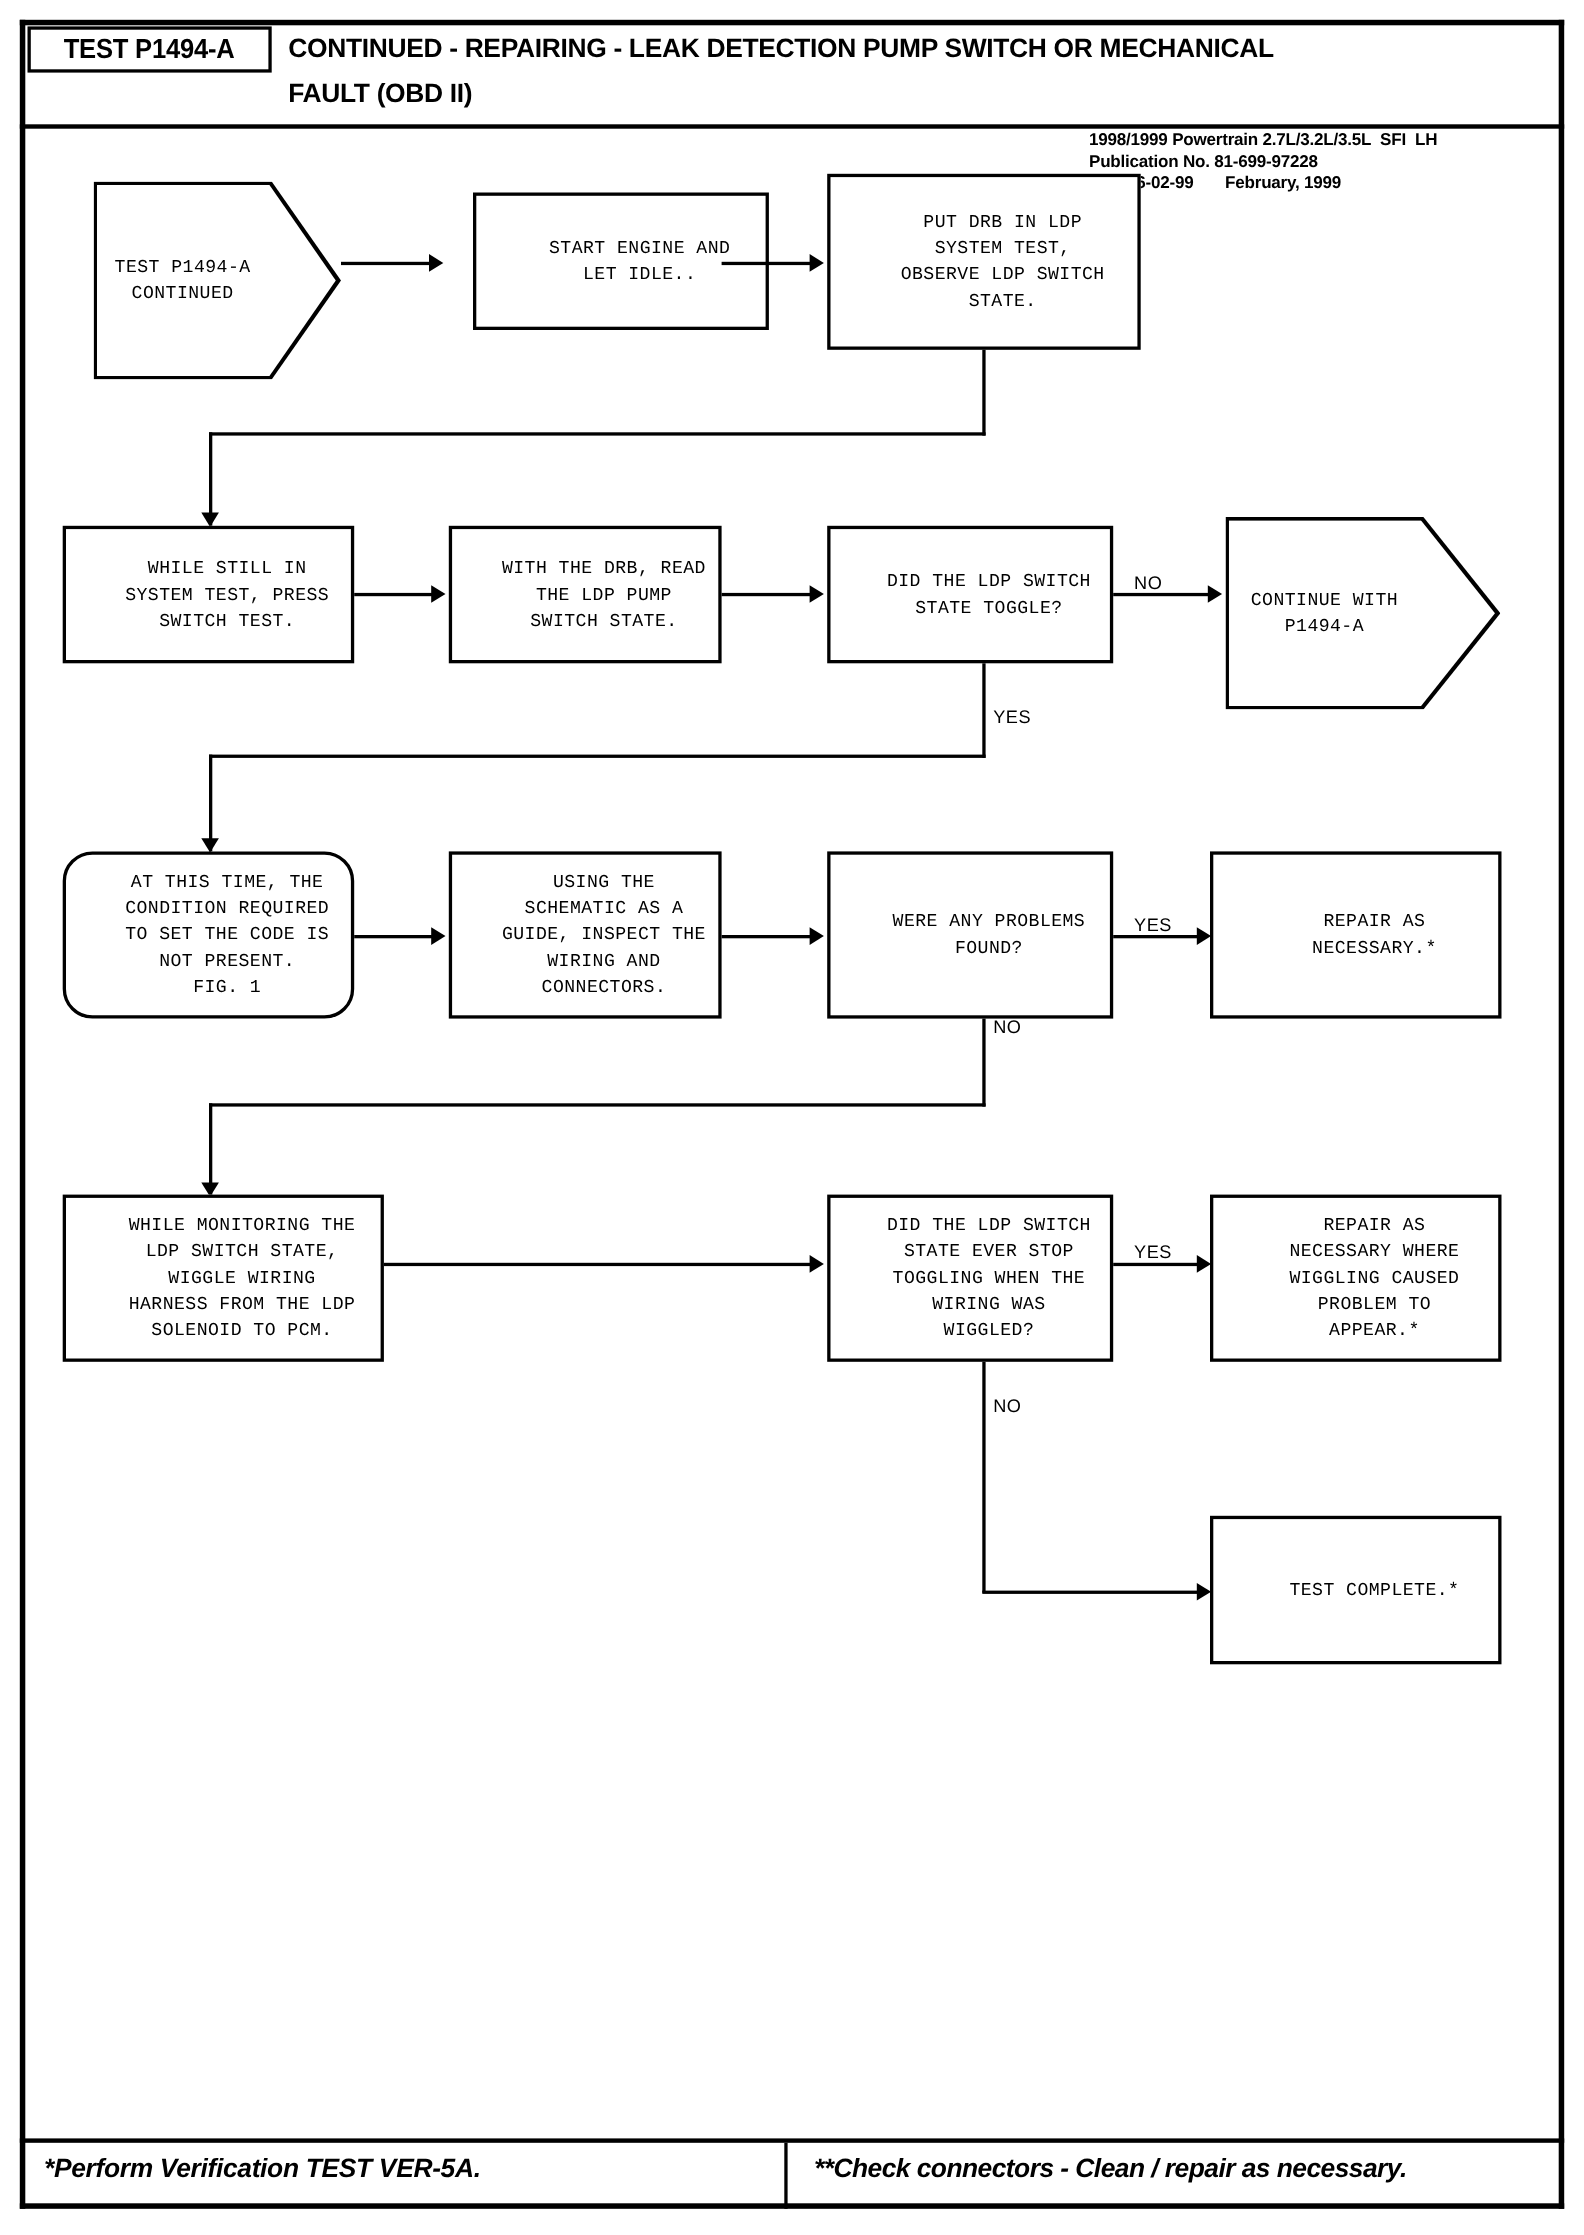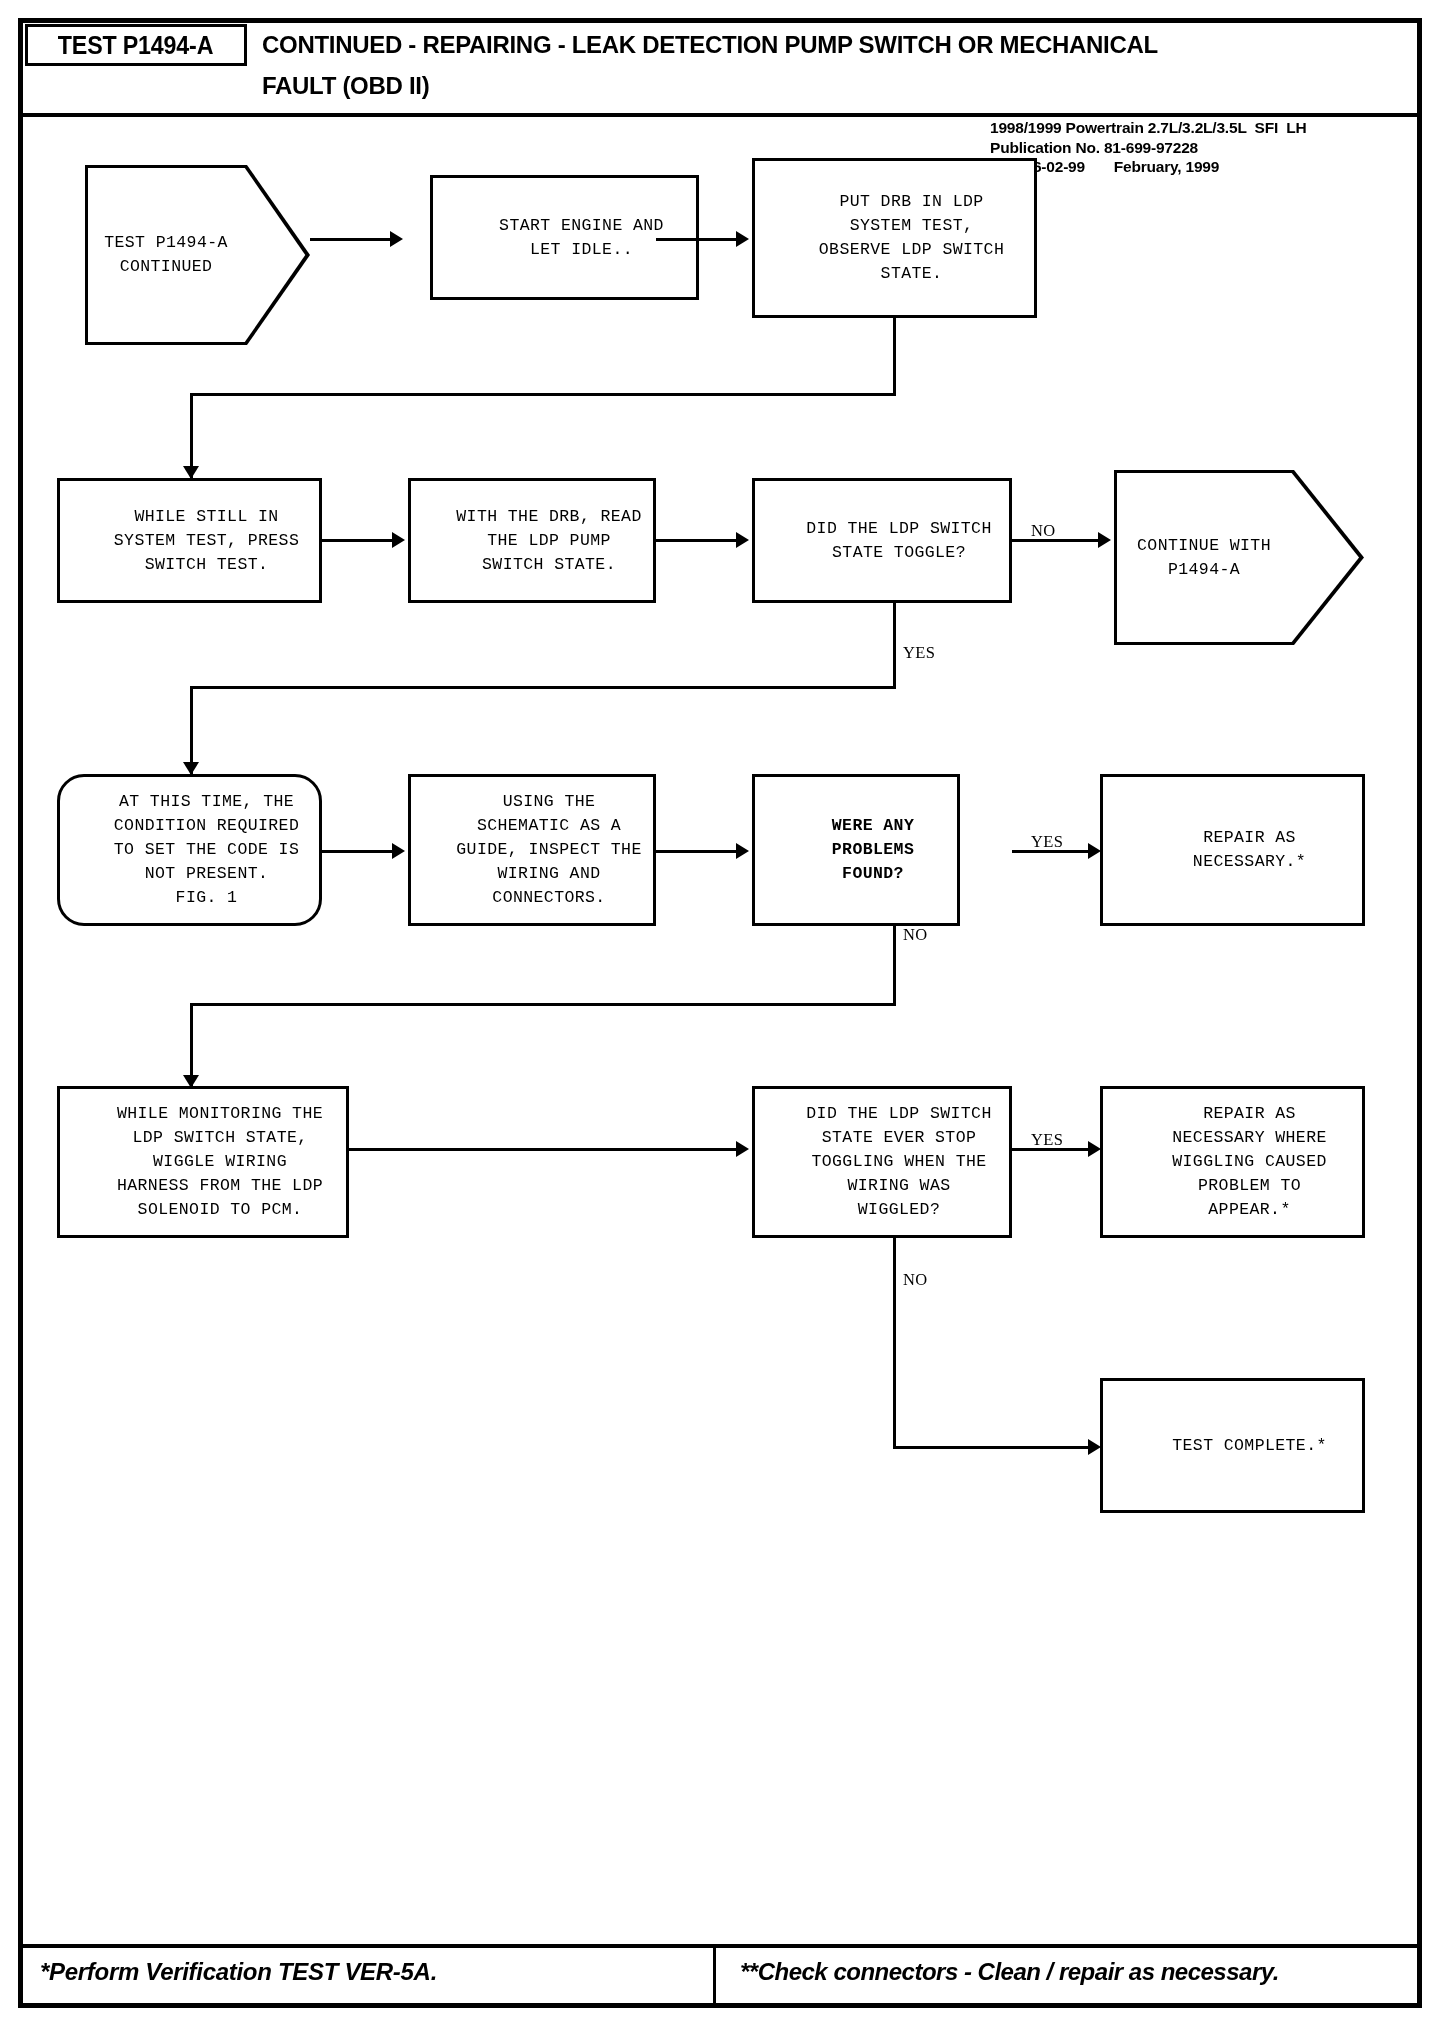--- a/index.html
+++ b/index.html
@@ -97,21 +97,21 @@
     border-left:13px solid #000;
   }
   .arrowhead.down{
     border-left:8px solid transparent;
     border-right:8px solid transparent;
     border-top:13px solid #000;
     border-bottom:0;
   }
   .edgelabel{
     position:absolute;
-    font-family:Liberation Serif, serif;
+    font-family:Liberation Sans, sans-serif;
     font-size:16.5px;letter-spacing:0.4px;white-space:nowrap;
   }
 
   
   .ftr-rule{position:absolute;left:18px;top:1944px;width:1404px;height:4px;background:#000;}
   .ftr-div{position:absolute;left:713px;top:1948px;width:3px;height:60px;background:#000;}
   .ftr-left{
     position:absolute;left:40px;top:1958px;width:660px;
     font-size:24px;font-weight:bold;font-style:italic;letter-spacing:-0.3px;
   }
@@ -232,21 +232,21 @@
     <div class="txt">USING THE
 SCHEMATIC AS A
 GUIDE, INSPECT THE
 WIRING AND
 CONNECTORS.</div>
   </div>
 
   <div class="hline" style="left:656px;top:850px;width:82px;"></div>
   <div class="arrowhead" style="left:736px;top:843px;"></div>
 
-  <div class="node" style="left:752px;top:774px;width:208px;height:152px;font-weight:bold;">
+  <div class="node" style="left:752px;top:774px;width:260px;height:152px;">
     <div class="txt">WERE ANY PROBLEMS
 FOUND?</div>
   </div>
 
   <div class="edgelabel" style="left:1031px;top:832px;">YES</div>
   <div class="hline" style="left:1012px;top:850px;width:78px;"></div>
   <div class="arrowhead" style="left:1088px;top:843px;"></div>
 
   <div class="node" style="left:1100px;top:774px;width:265px;height:152px;">
     <div class="txt">REPAIR AS

